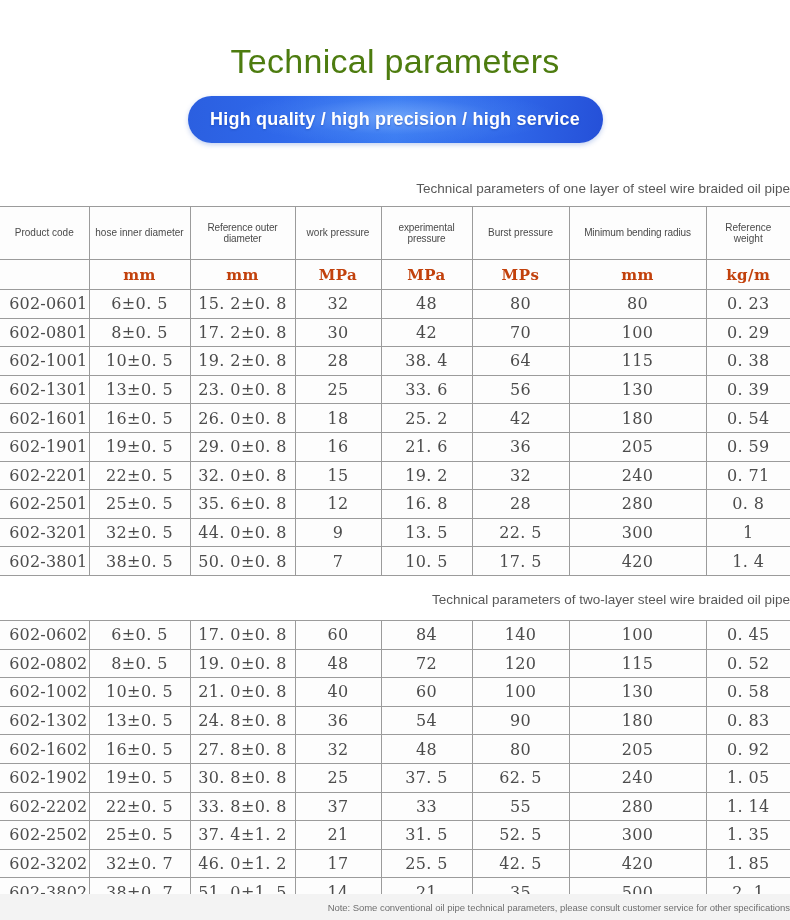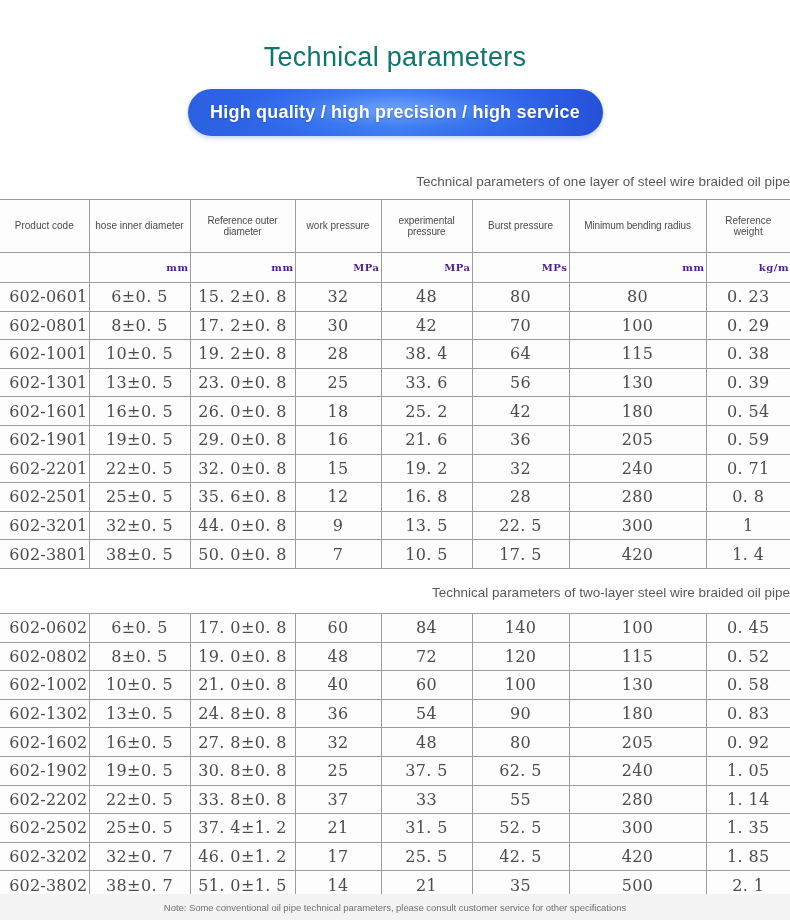--- a/index.html
+++ b/index.html
@@ -11,22 +11,22 @@
     height: 920px;
     background: #ffffff;
     font-family: "Liberation Sans", sans-serif;
     overflow: hidden;
     position: relative;
   }
 
   
   .page-title {
     text-align: center;
-    font-size: 27px;
-    color: #0f766e;
+    font-size: 34px;
+    color: #4d7c0f;
     font-weight: 400;
     letter-spacing: 0.3px;
     padding-top: 44px;
     line-height: 1;
   }
 
   .banner-wrap {
     display: flex;
     justify-content: center;
     margin-top: 18px;
@@ -108,25 +108,24 @@
   }
   td.hd-med {
     font-size: 9.5px;
     color: #7e7e7e;
   }
 
   
   tr.unit-row td {
     height: 27px;
     font-family: "DejaVu Serif", serif;
-    font-size: 10px;
+    font-size: 15px;
     font-weight: bold;
-    color: #4c1d95;
+    color: #c2410c;
     letter-spacing: 0.5px;
-    text-align: right;
   }
 
   
   tr.data-row td {
     height: 25.6px;
     font-family: "DejaVu Serif", serif;
     font-size: 16px;
     color: #4c4c4c;
     letter-spacing: 0.4px;
   }
@@ -138,21 +137,21 @@
   
   .note-bar {
     position: absolute;
     left: 0;
     bottom: 0;
     width: 790px;
     height: 26px;
     background: #f3f3f3;
     display: flex;
     align-items: center;
-    justify-content: center;
+    justify-content: flex-end;
   }
   .note-text {
     font-size: 9.5px;
     color: #6f6f6f;
     letter-spacing: -0.05px;
     white-space: nowrap;
   }
 </style>
 </head>
 <body>

